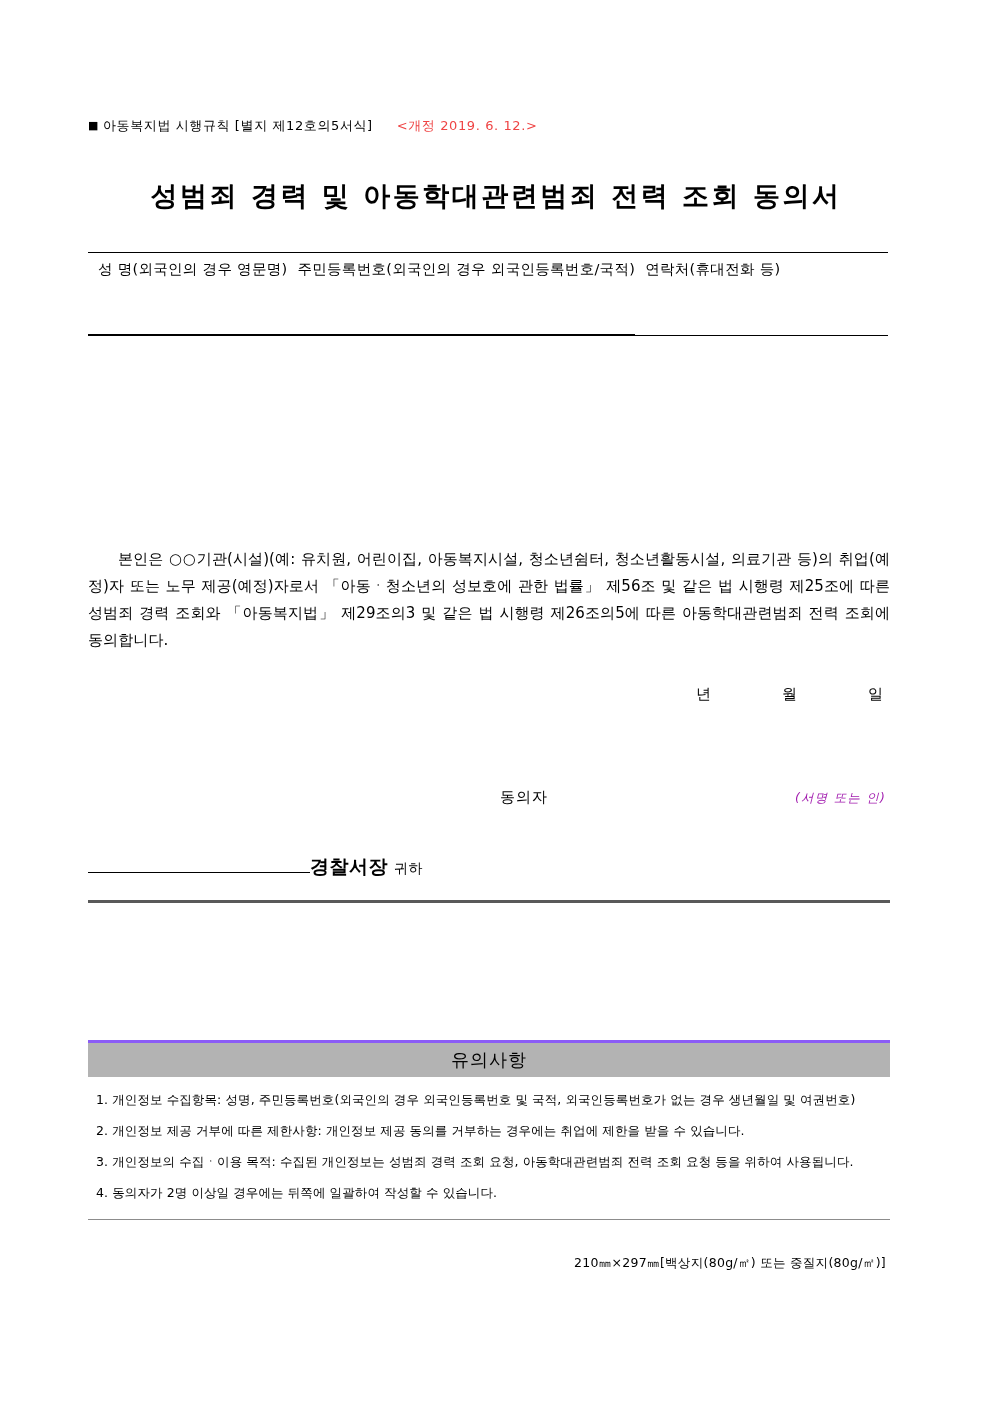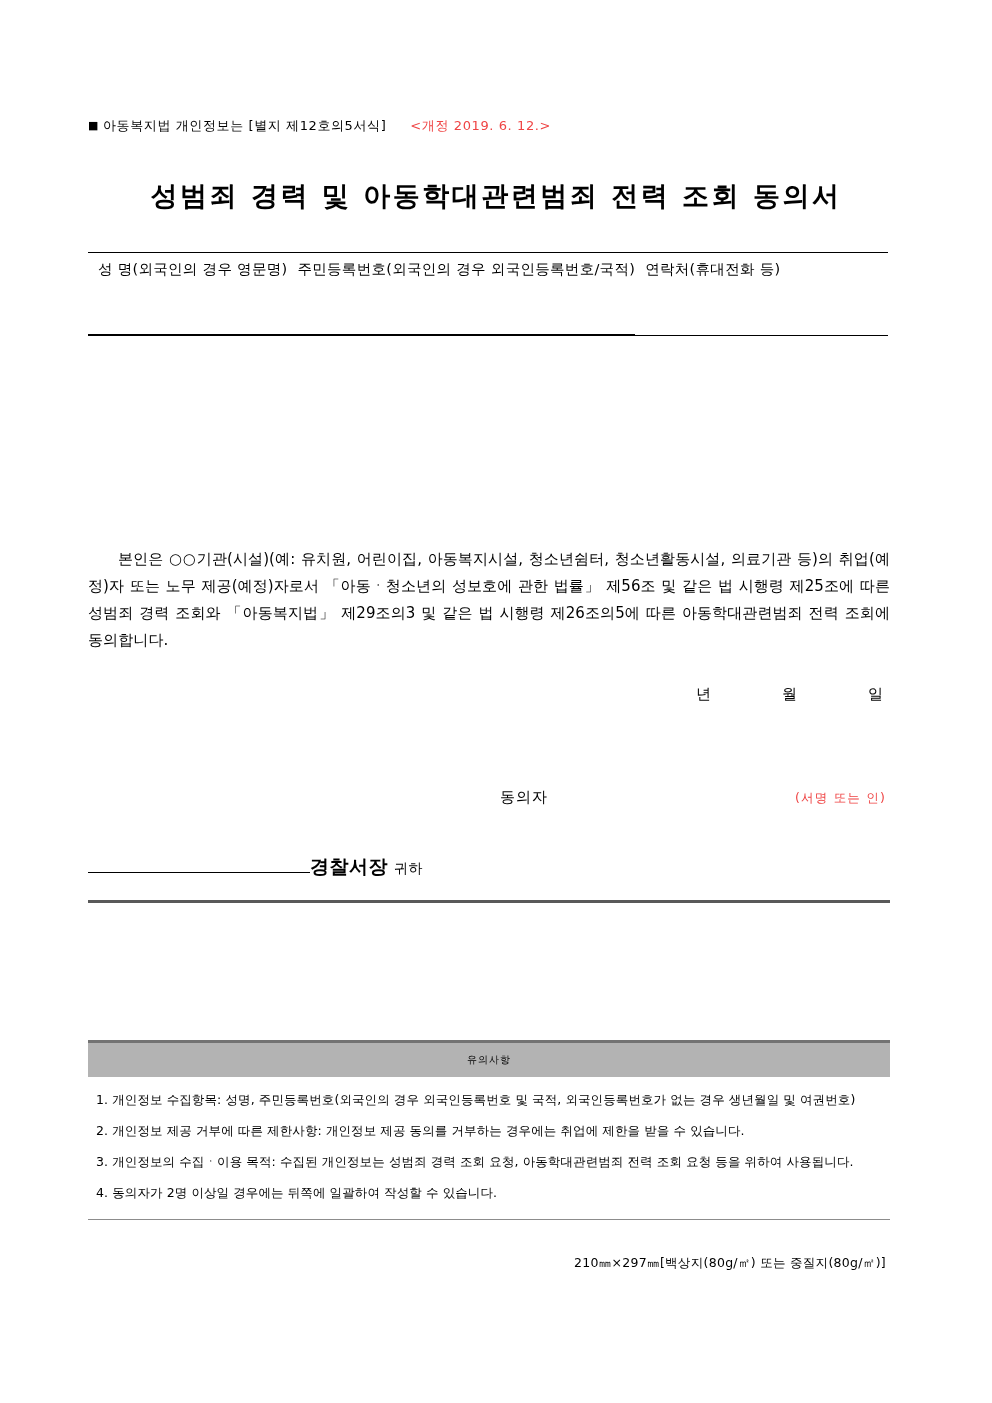--- a/index.html
+++ b/index.html
@@ -133,24 +133,25 @@
     font-size: 15px;
     display: flex;
     align-items: baseline;
   }
   .signer-label {
     margin-left: 412px;
     letter-spacing: 1px;
   }
   .signer-note {
     margin-left: auto;
-    color: #ef4444;
+    color: #a21caf;
     font-size: 12.5px;
     letter-spacing: 1.2px;
     padding-right: 4px;
+    font-style: italic;
   }
 
   
   .addressee {
     position: absolute;
     left: 88px;
     top: 852px;
     font-size: 19px;
     display: flex;
     align-items: baseline;
@@ -186,26 +187,26 @@
   .notice-box {
     position: absolute;
     left: 88px;
     top: 1040px;
     width: 802px;
     box-sizing: border-box;
     border-bottom: 1px solid #8c8c8c;
   }
   .notice-head {
     background: #b3b3b3;
-    border-top: 3px solid #737373;
+    border-top: 3px solid #8b5cf6;
     height: 37px;
     display: flex;
     align-items: center;
     justify-content: center;
-    font-size: 10px;
+    font-size: 18px;
     letter-spacing: 1px;
     box-sizing: border-box;
   }
   .notice-list {
     padding: 14px 0 16px 0;
   }
   .notice-item {
     font-size: 12.5px;
     letter-spacing: 0.1px;
     line-height: 1.45;
@@ -227,21 +228,21 @@
     padding-right: 4px;
     box-sizing: border-box;
   }
 </style>
 </head>
 <body>
 
 <div class="page">
 
   <div class="form-header">
-    <span class="sq">■</span><span>아동복지법 개인정보는 [별지 제12호의5서식]</span><span class="rev">&lt;개정 2019. 6. 12.&gt;</span>
+    <span class="sq">■</span><span>아동복지법 시행규칙 [별지 제12호의5서식]</span><span class="rev">&lt;개정 2019. 6. 12.&gt;</span>
   </div>
 
   <div class="doc-title">성범죄 경력 및 아동학대관련범죄 전력 조회 동의서</div>
 
   <div class="subject-table">
     <div class="subject-rows">
       <div class="subject-row">성  명(외국인의 경우 영문명)</div>
       <div class="subject-row">주민등록번호(외국인의 경우 외국인등록번호/국적)</div>
       <div class="subject-row">연락처(휴대전화 등)</div>
     </div>

